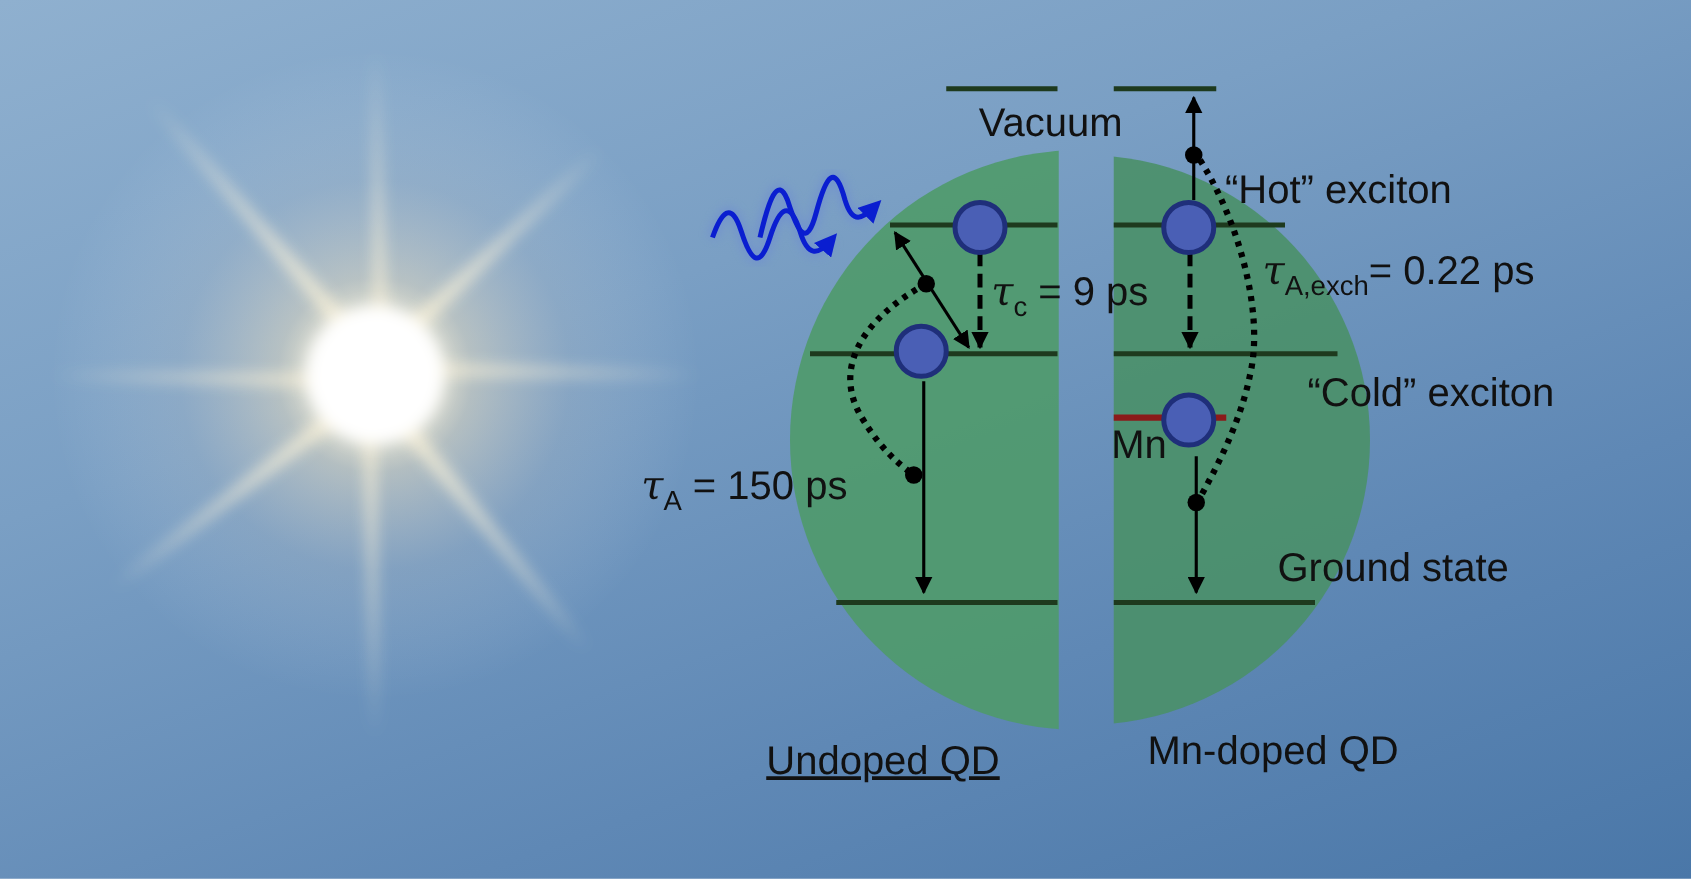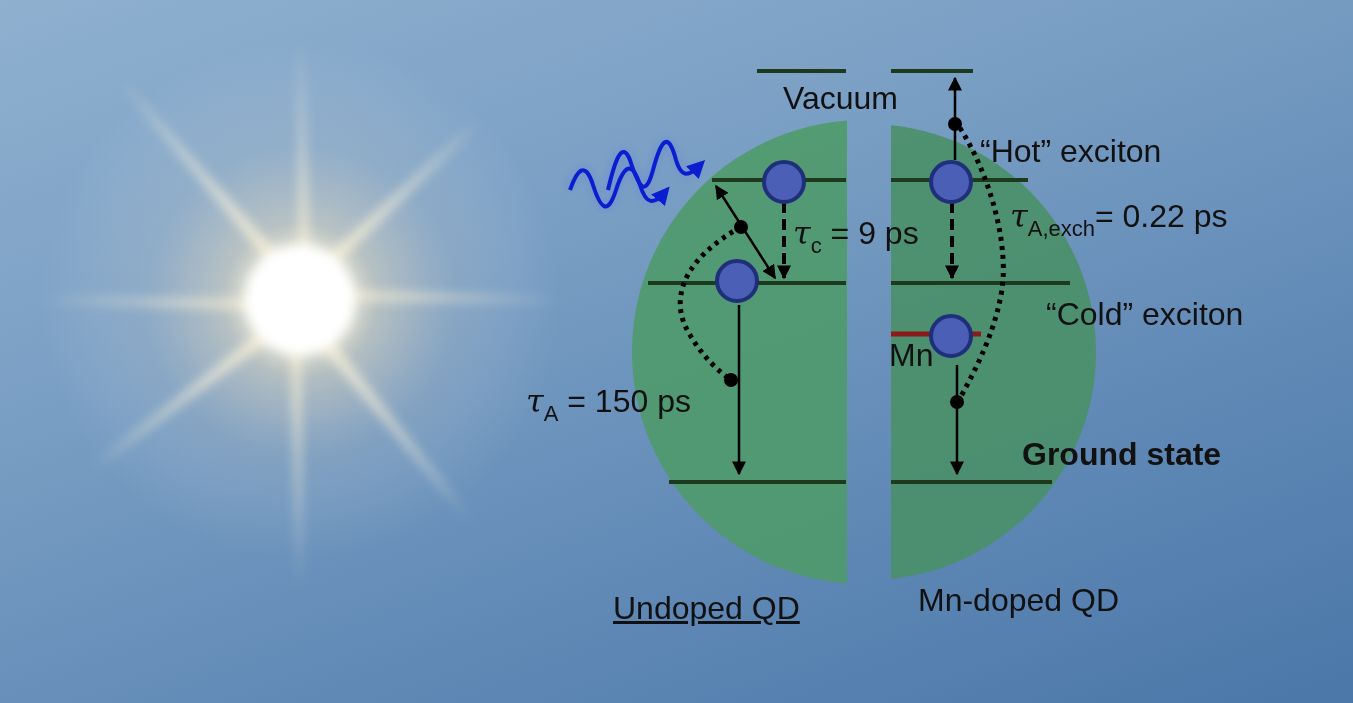--- a/index.html
+++ b/index.html
@@ -119,26 +119,26 @@
     <circle cx="784" cy="182" r="20"></circle>
     <circle cx="737" cy="281" r="20"></circle>
     <circle cx="951" cy="182" r="20"></circle>
     <circle cx="951" cy="336" r="20"></circle>
   </g>
 </svg>
 
 <div class="lbl" style="left:783px;top:80px;">Vacuum</div>
 <div class="lbl" style="left:980px;top:133px;">“Hot” exciton</div>
 <div class="lbl" style="left:1046px;top:296px;">“Cold” exciton</div>
-<div class="lbl" style="left:1022px;top:436px;font-weight:bold;">Ground state</div>
+<div class="lbl" style="left:1022px;top:436px;">Ground state</div>
 <div class="lbl" style="left:889px;top:337px;">Mn</div>
 <div class="lbl" style="left:613px;top:590px;text-decoration:underline;">Undoped QD</div>
 <div class="lbl" style="left:918px;top:582px;">Mn-doped QD</div>
 
 <div class="lbl" style="left:793px;top:214px;">
   <span class="tau">τ</span><span class="sub">c</span><span> = 9 ps</span>
 </div>
-<div class="lbl" style="left:513px;top:382px;margin-left:13px;">
+<div class="lbl" style="left:513px;top:369px;">
   <span class="tau">τ</span><span class="sub">A</span><span> = 150 ps</span>
 </div>
 <div class="lbl" style="left:1010px;top:197px;">
   <span class="tau">τ</span><span class="sub">A,exch</span><span>= 0.22 ps</span>
 </div>
 
 </body></html>

